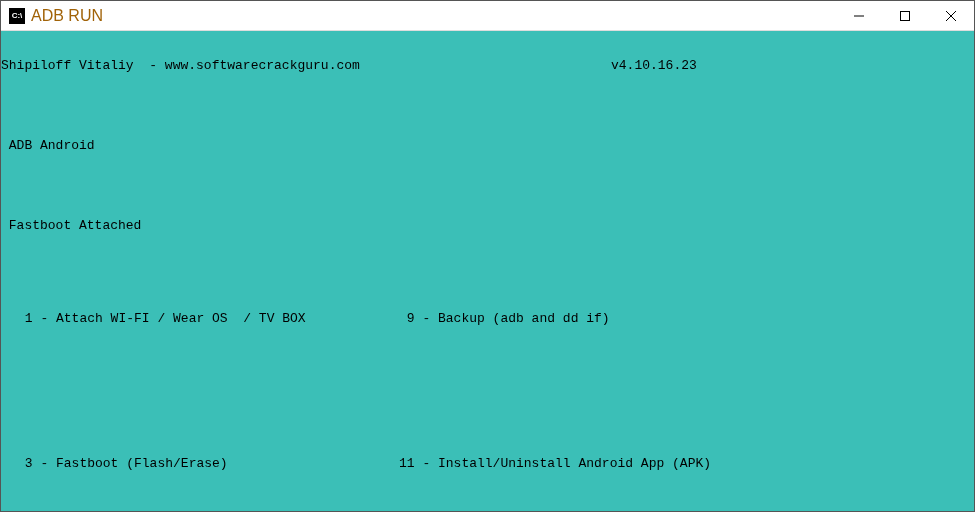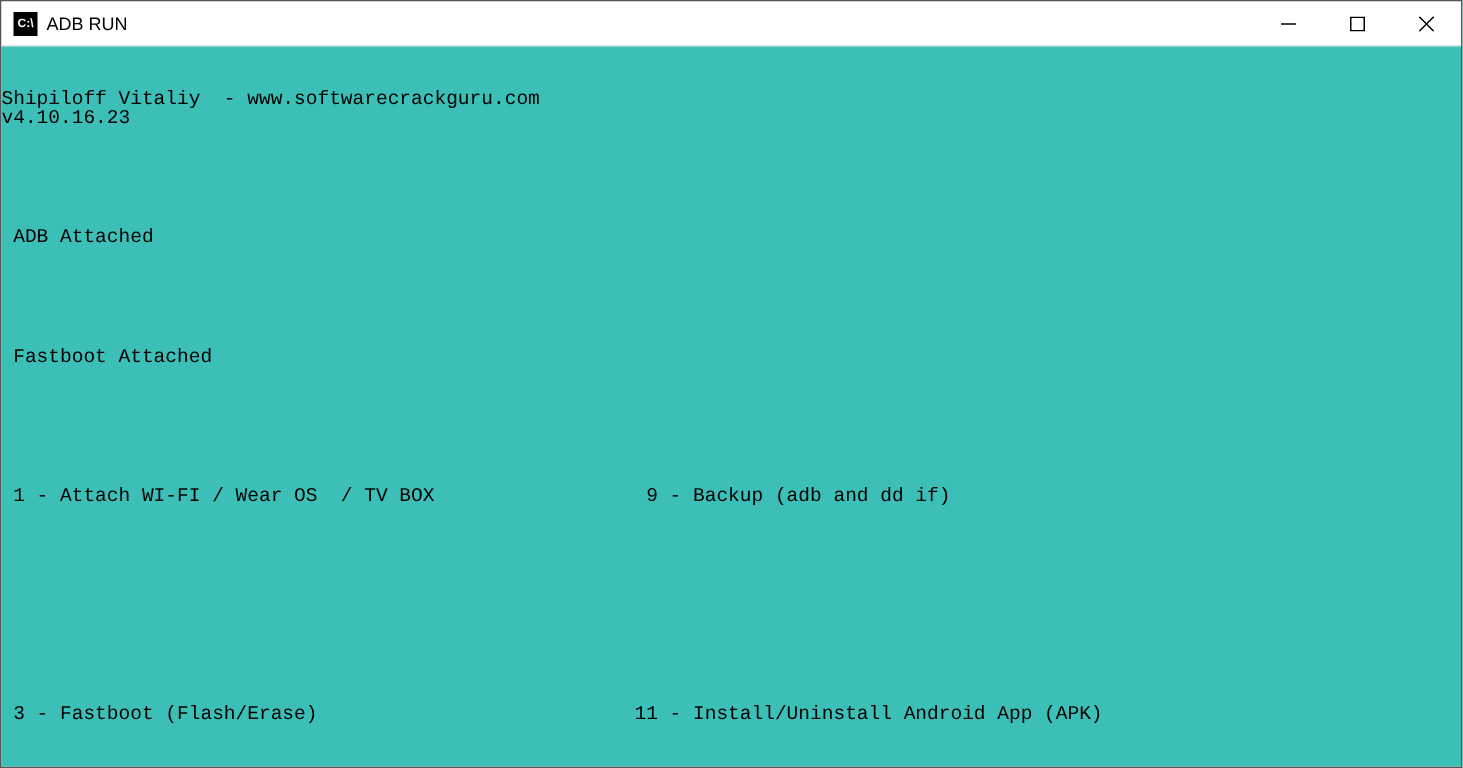--- a/index.html
+++ b/index.html
@@ -39,22 +39,22 @@
       display: flex;
       align-items: center;
       justify-content: center;
       margin-right: 6px;
       font-family: Arial, sans-serif;
       font-weight: bold;
     }
     .titlebar-title {
       flex: 1;
       font-family: "Segoe UI", Arial, sans-serif;
-      font-size: 12px;
-      color: #000000;
+      font-size: 16px;
+      color: #a16207;
     }
     .titlebar-controls {
       display: flex;
       height: 100%;
     }
     .titlebar-btn {
       width: 46px;
       height: 100%;
       display: flex;
       align-items: center;
@@ -79,32 +79,30 @@
     }
     .row {
       display: flex;
       min-height: 14px;
     }
     .gap {
       height: 14px;
     }
     .header-line {
       display: flex;
-      flex-direction: column;
     }
     .menu-row {
       display: flex;
     }
     .col-left {
       width: 398px;
-      padding-left: 0;
+      padding-left: 16px;
     }
     .col-right {
       flex: 1;
-      margin-left: 24px;
     }
   </style>
 </head>
 <body>
 
 <div class="window">
   <div class="titlebar">
     <div class="titlebar-icon">C:\</div>
     <div class="titlebar-title">ADB RUN</div>
     <div class="titlebar-controls">
@@ -123,21 +121,21 @@
             <line x1="0" y1="0" x2="10" y2="10" stroke="currentColor" stroke-width="1"></line>
             <line x1="10" y1="0" x2="0" y2="10" stroke="currentColor" stroke-width="1"></line>
           </svg>
       </div>
     </div>
   </div>
 
   <div class="terminal">
     <div class="row header-line"><span style="width:610px;">Shipiloff Vitaliy  - www.softwarecrackguru.com</span><span>v4.10.16.23</span></div>
     <div class="gap"></div>
-    <div class="row"> ADB Attached</div>
+    <div class="row"> ADB Android</div>
     <div class="gap"></div>
     <div class="row"> Fastboot Attached</div>
     <div class="gap"></div>
 
     <div class="menu-row"><span class="col-left"> 1 - Attach WI-FI / Wear OS  / TV BOX</span><span class="col-right"> 9 - Backup (adb and dd if)</span></div>
     <div class="gap"></div>
     <div class="menu-row"></div>
     <div class="gap"></div>
     <div class="menu-row"><span class="col-left"> 3 - Fastboot (Flash/Erase)</span><span class="col-right">11 - Install/Uninstall Android App (APK)</span></div>
     

